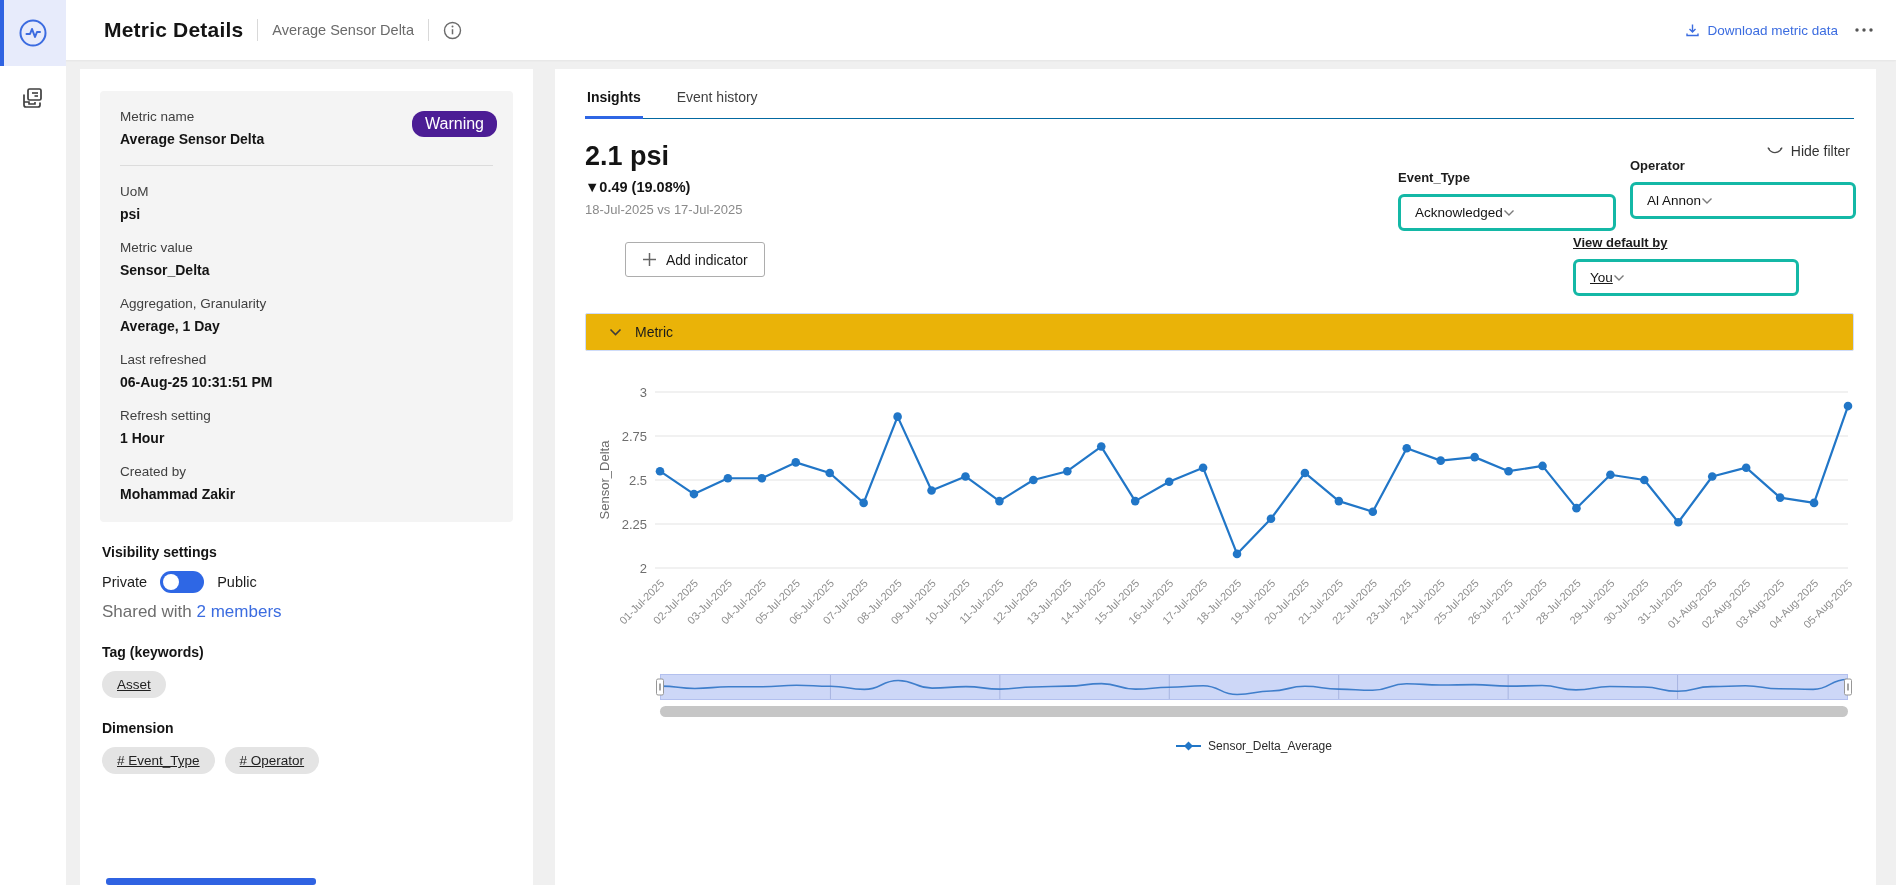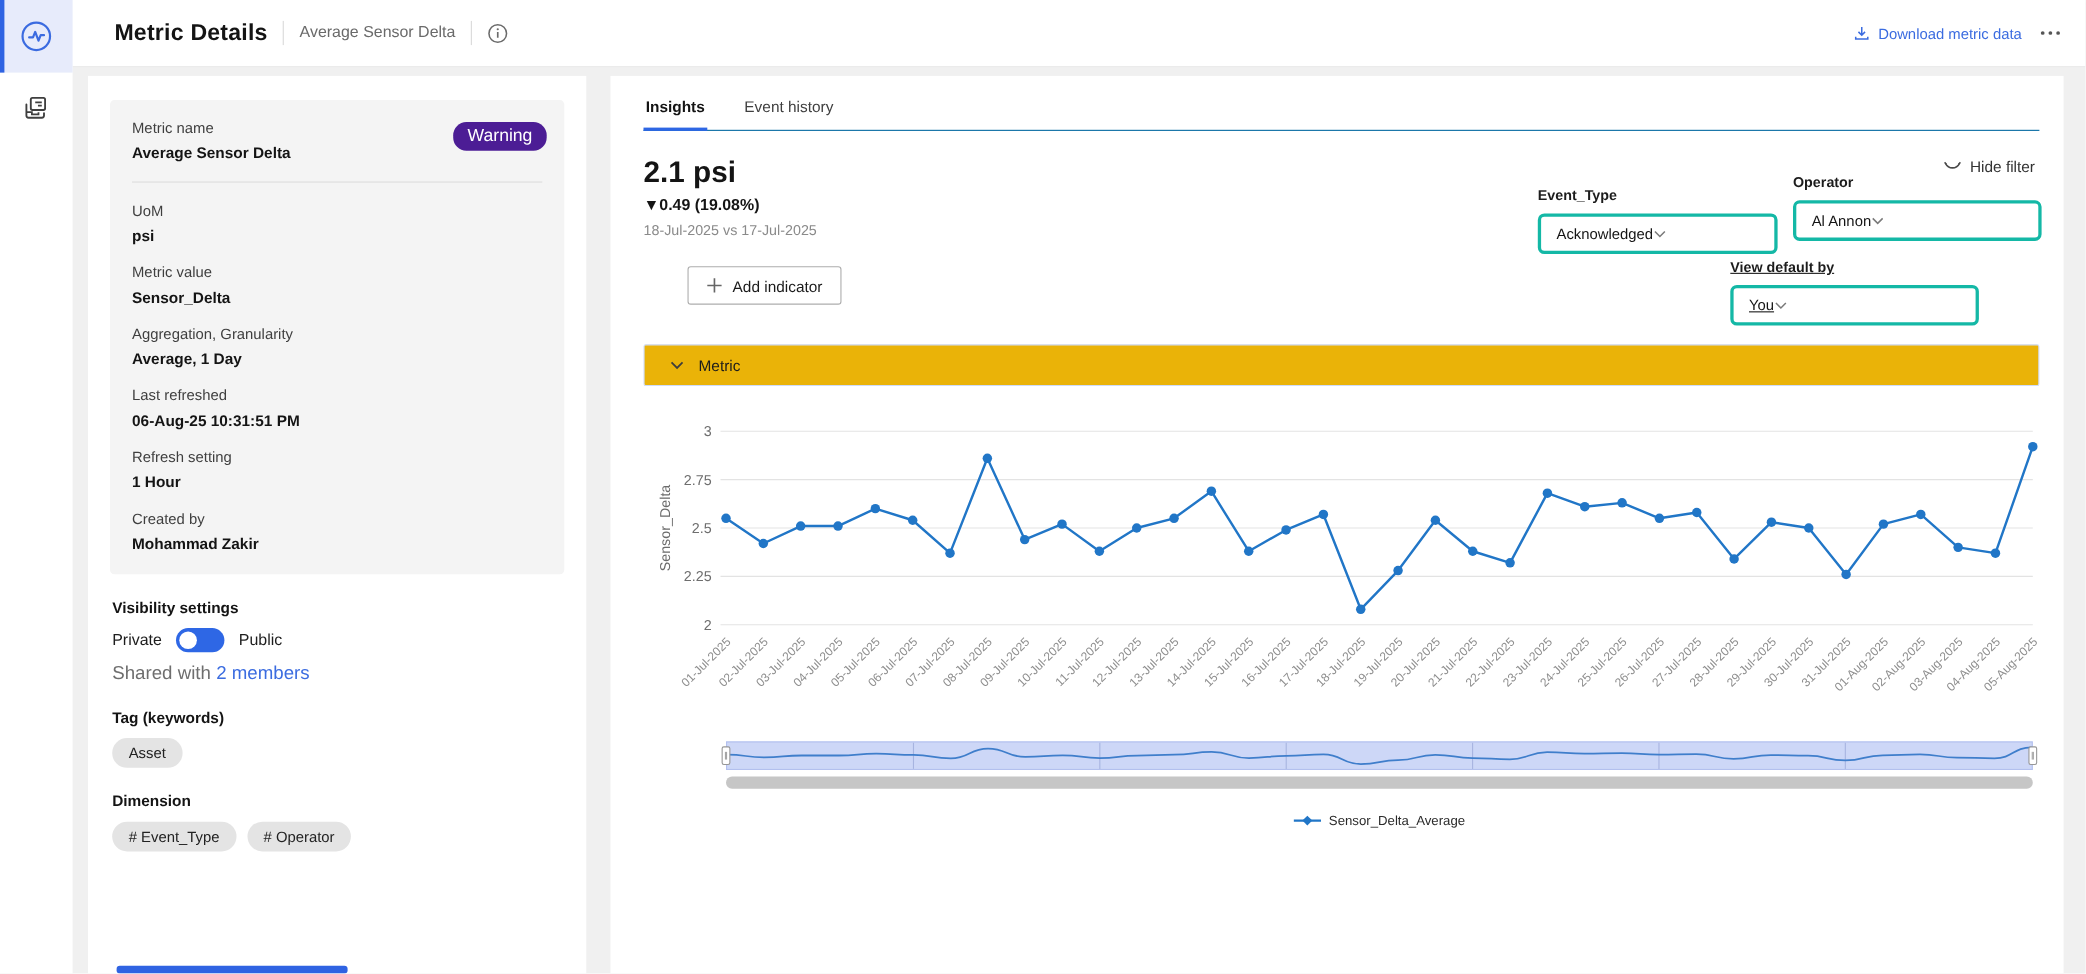--- a/index.html
+++ b/index.html
@@ -31,21 +31,21 @@
   .card-div { border:none; border-top:1px solid #dcdcdc; margin:16px 0 18px 0; }
   .warn-badge { position:absolute; top:20px; right:16px; background:#4c1d95; color:#fff; font-size:16px; font-weight:normal; padding:4px 13px; border-radius:12px; }
   .lp-section { margin:22px 22px 0 22px; }
   .sec-title { font-size:14px; font-weight:bold; color:#141414; margin-bottom:11px; }
   .toggle-row { display:flex; align-items:center; gap:13px; font-size:14.5px; color:#1d1d1d; }
   .toggle { position:relative; width:44px; height:22px; border-radius:11px; background:#2e67e5; cursor:pointer; }
   .toggle .knob { position:absolute; left:3px; top:3px; width:16px; height:16px; border-radius:50%; background:#fff; }
   .shared { margin-top:9px; font-size:17px; color:#6e6e6e; }
   .shared a { color:#3b6ce0; text-decoration:none; cursor:pointer; }
   .chips { display:flex; gap:10px; }
-  .chip { background:#e4e4e4; color:#222; font-size:13.5px; padding:6px 15px; border-radius:15px; }
+  .chip { background:#e4e4e4; color:#222; font-size:13.5px; padding:6px 15px; border-radius:15px;text-decoration:underline; }
 
   
   .main-panel { position:absolute; left:555px; top:69px; width:1321px; bottom:0; background:#fff; }
   .tabs { position:absolute; left:30px; right:22px; top:16px; display:flex; gap:32px; border-bottom:1px solid #0369a1; }
   .tab { font-size:14px; color:#3f3f3f; padding:4px 2px 11px 2px; cursor:pointer; }
   .tab.active { font-weight:bold; color:#141414; border-bottom:3px solid #2e66e4; margin-bottom:-1px; }
   .kpi { position:absolute; left:30px; top:72px; }
   .kpi-value { font-size:27px; font-weight:800; color:#141414; }
   .kpi-delta { margin-top:7px; font-size:14.5px; font-weight:bold; color:#141414; }
   .kpi-compare { margin-top:7px; font-size:13px; color:#8a8a8a; }

